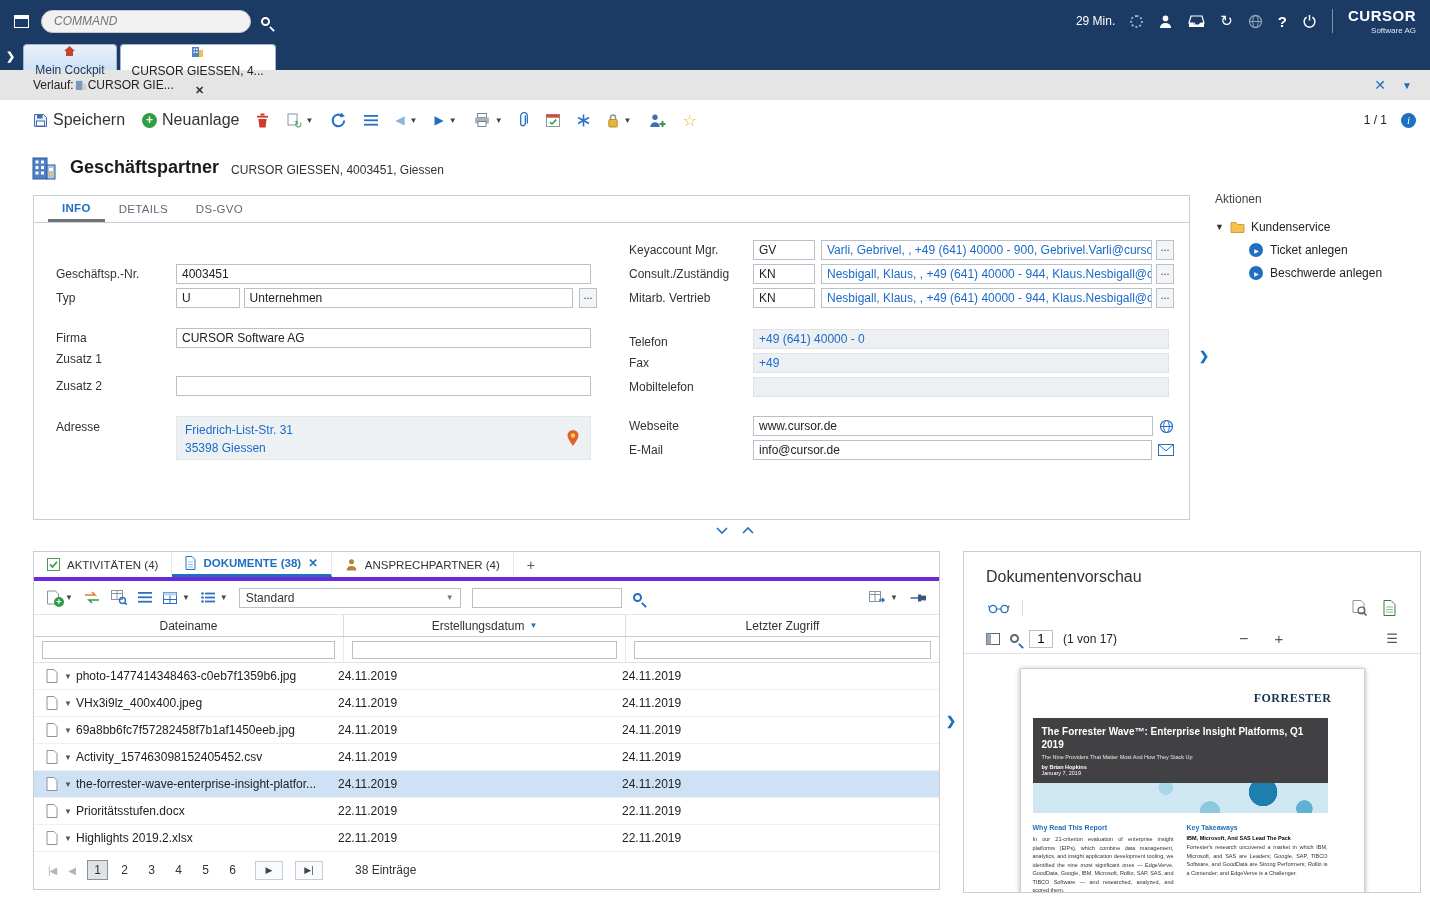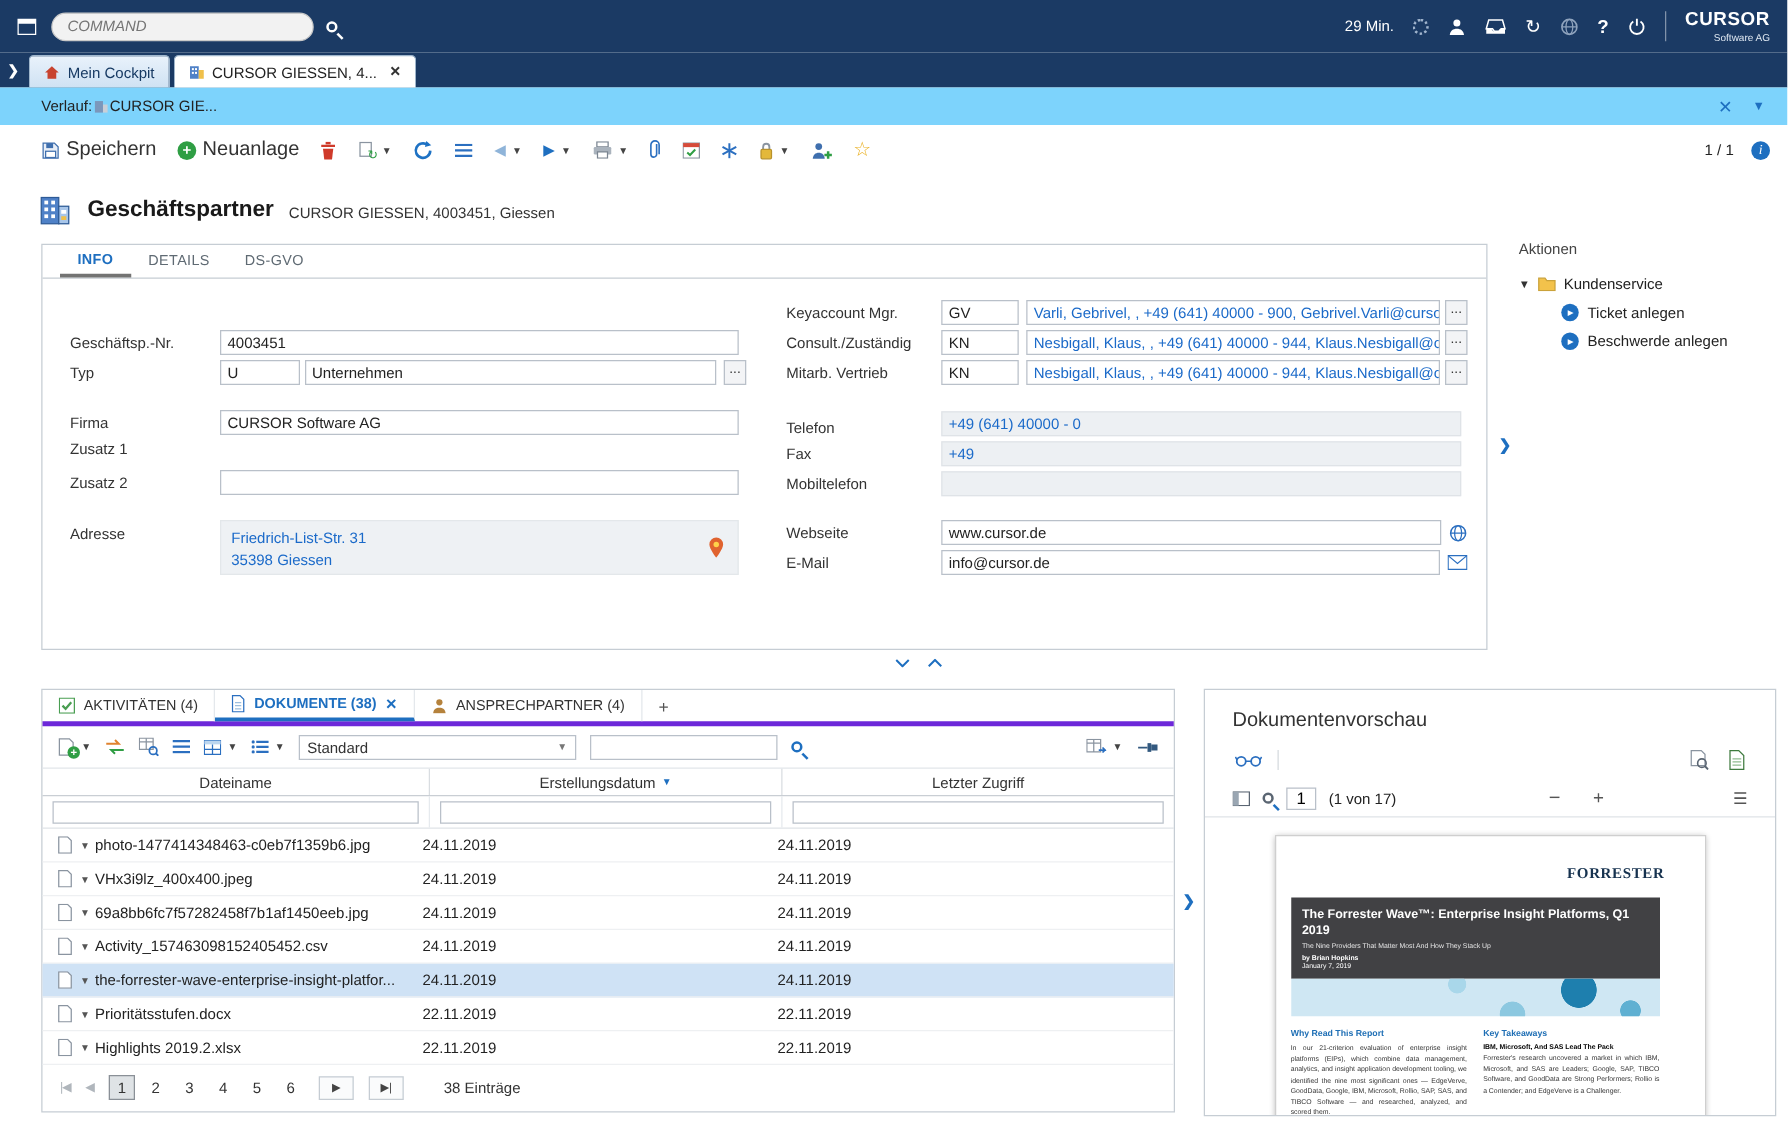--- a/index.html
+++ b/index.html
@@ -21,27 +21,27 @@
   .qmark { font-size:15px; font-weight:bold; color:#fff; }
   .top-divider { width:1px; height:24px; background:rgba(255,255,255,.45); }
   .logo { text-align:right; line-height:1; }
   .logo .b1 { font-size:15px; font-weight:bold; letter-spacing:.5px; color:#fff; position:relative; }
   .logo .b2 { font-size:8px; color:#dfe8f2; margin-top:2px; }
 
   
   .tabstrip { height:28px; background:#1b3a64; display:flex; align-items:flex-end; padding-left:6px; }
   .strip-chevron { color:#fff; font-size:11px; align-self:center; margin-right:8px; font-weight:bold; }
   .wtab { height:26px; display:flex; align-items:center; gap:6px; padding:0 11px; font-size:12px;
-    border-radius:4px 4px 0 0; margin-right:3px; }
+    border-radius:4px 4px 0 0; margin-right:3px;flex-direction:column; }
   .wtab.cockpit { background:linear-gradient(#e9f2fb,#cfe2f3); color:#173a63; border:1px solid #9fb6cc; border-bottom:none; }
   .wtab.active { background:#fff; color:#222; border:1px solid #9fb6cc; border-bottom:none; }
   .wtab .close { color:#333; font-weight:bold; font-size:11px; margin-left:4px; }
 
   
-  .verlauf { height:30px; background:#7dd3fc; display:flex; align-items:center; padding:0 18px 0 33px; gap:1px; }
+  .verlauf { height:30px; background:#e5e5e5; display:flex; align-items:center; padding:0 18px 0 33px; gap:1px; }
   .verlauf .vr-right { margin-left:auto; display:flex; gap:16px; align-items:center; color:#1e6fc0; }
   .verlauf .vx { font-size:14px; } .verlauf .vc { font-size:10px; }
 
   
   .toolbar { height:40px; display:flex; align-items:center; padding:0 14px 0 33px; gap:17px; position:relative; }
   .tb-group { display:flex; align-items:center; gap:5px; }
   .tb-label { font-size:16px; color:#333; }
   .caret { font-size:8px; color:#444; }
   .plus-circle { width:15px; height:15px; border-radius:50%; background:#2f9e44; color:#fff; font-weight:bold;
     font-size:12px; display:inline-flex; align-items:center; justify-content:center; line-height:1; }

